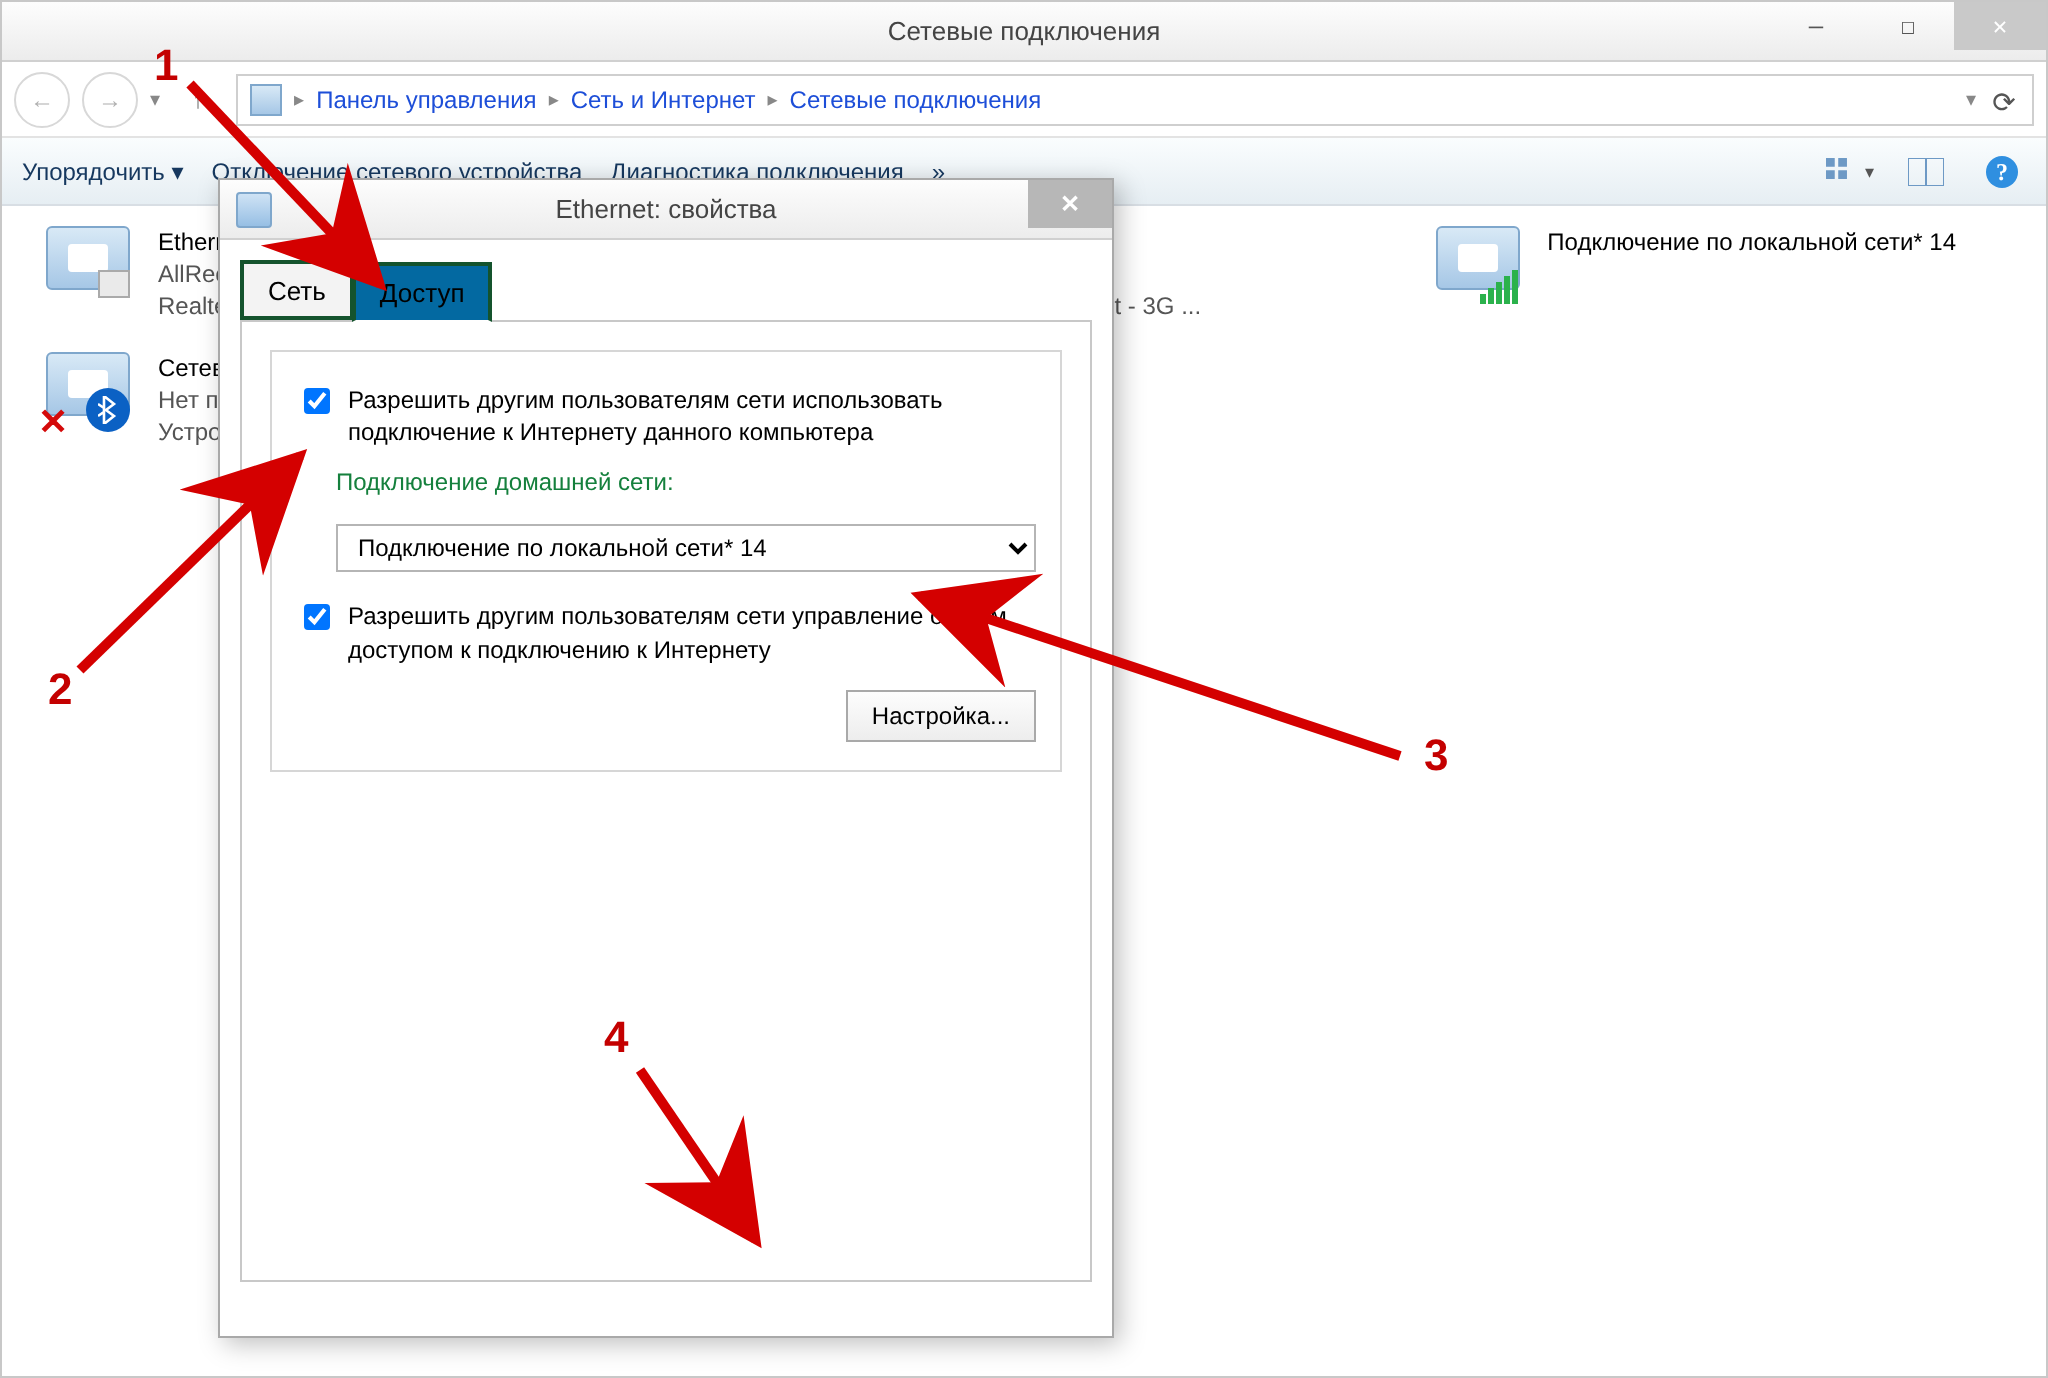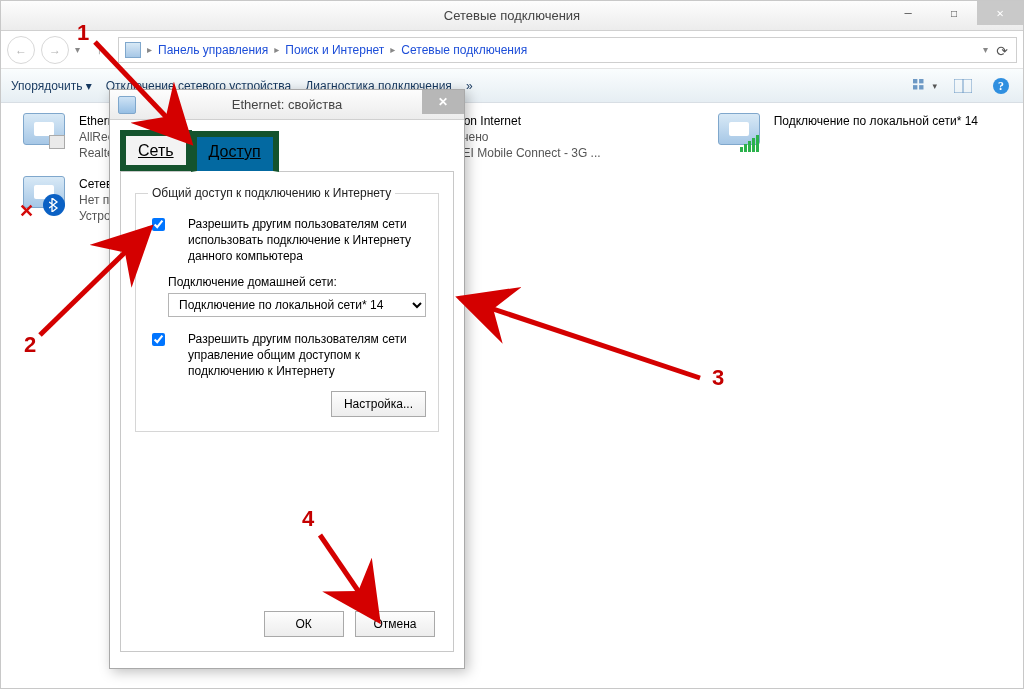--- a/index.html
+++ b/index.html
@@ -182,21 +182,21 @@
   }
   .adapter-text { line-height:1.35; }
   .adapter-text .t1 { color:#000; white-space:nowrap; overflow:hidden; text-overflow:ellipsis; max-width:220px;}
   .adapter-text .t2 { color:#555; }
   .adapter-text .t3 { color:#555; }
 
   
   .dialog {
     position:absolute;
     left:108px; top:88px;
-    width:356px; height:580px;
+    width:448px; height:580px;
     background:#fff;
     border:1px solid #a9a9a9;
     box-shadow: 3px 3px 12px rgba(0,0,0,.25);
   }
   .dlg-title {
     height:30px;
     background:linear-gradient(#fdfdfd,#ececec);
     border-bottom:1px solid #d0d0d0;
     display:flex; align-items:center;
     position:relative;
@@ -218,51 +218,50 @@
     display:flex;align-items:center;justify-content:center;
   }
 
   .tabs {
     margin:10px 10px 0 10px;
     display:flex;
     border-bottom:1px solid #c8c8c8;
   }
   .tab {
     padding:6px 12px 5px 12px;
-    border:6px solid #14532d;
+    border:2px solid #14532d;
     background:#f3f3f3;
     margin-right:-1px;
     position:relative;
-    font-size:16px;
-    text-decoration:underline;
+    font-size:13px;
   }
   .tab.active {
     background:#0369a1;
     border-bottom:1px solid #fff;
     top:1px;
   }
   .tab-body {
     margin:0 10px 10px 10px;
     border:1px solid #c8c8c8; border-top:none;
     height: 480px;
     padding: 14px 14px;
     position:relative;
   }
 
   fieldset.ics {
     border:1px solid #d6d6d6;
     padding: 10px 12px 14px 12px;
     margin:0;
   }
   fieldset.ics legend { padding:0 4px; color:#222;}
-  .chk-row { display:flex; align-items:flex-start; gap:20px; margin-top:6px; }
+  .chk-row { display:flex; align-items:flex-start; gap:6px; margin-top:6px; }
   .chk-row input[type=checkbox]{ margin-top:2px; }
   .chk-row label { line-height:1.35; }
   .subgroup { margin:10px 0 0 20px; }
-  .subgroup .lbl { margin-bottom:4px; color:#000000; }
+  .subgroup .lbl { margin-bottom:14px; color:#15803d; }
   select.combo {
     width:100%; height:24px;
     border:1px solid #b5b5b5;
     background:#fff;
     font-size:12px;
     padding-left:6px;
   }
   .settings-btn-row { text-align:right; margin-top:12px; }
   button.win {
     height:26px;
@@ -311,21 +310,21 @@
   <div class="navbar">
     <div class="nav-arrow">←</div>
     <div class="nav-arrow">→</div>
     <div class="nav-dropdown">▾</div>
     <div class="nav-up">↑</div>
     <div class="breadcrumb-box">
       <div style="width:16px;height:16px;background:linear-gradient(#d8e9f6,#a6c7e6);border:1px solid #7fa7cc;"></div>
       <span class="sep">▸</span>
       <span class="crumb">Панель управления</span>
       <span class="sep">▸</span>
-      <span class="crumb">Поиск и Интернет</span>
+      <span class="crumb">Сеть и Интернет</span>
       <span class="sep">▸</span>
       <span class="crumb">Сетевые подключения</span>
       <span class="sep" style="margin-left:auto;margin-right:28px">▾</span>
       <div class="refresh"></div>
     </div>
   </div>
 
   <div class="toolbar">
     <span class="tool-link"><span>Упорядочить</span> ▾</span>
     <span class="tool-link">Отключение сетевого устройства</span>
@@ -424,21 +423,20 @@
       <div class="dlg-close">✕</div>
     </div>
 
     <div class="tabs">
       <div class="tab">Сеть</div>
       <div class="tab active">Доступ</div>
     </div>
 
     <div class="tab-body">
       <fieldset class="ics">
-        <legend>Общий доступ к подключению к Интернету</legend>
 
         <div class="chk-row">
           <input type="checkbox" checked="" style="">
           <label>Разрешить другим пользователям сети использовать подключение к Интернету данного компьютера</label>
         </div>
 
         <div class="subgroup">
           <div class="lbl">Подключение домашней сети:</div>
           <select class="combo">
             <option>Подключение по локальной сети* 14</option>
@@ -448,24 +446,20 @@
         <div class="chk-row" style="margin-top:14px">
           <input type="checkbox" checked="" style="">
           <label>Разрешить другим пользователям сети управление общим доступом к подключению к Интернету</label>
         </div>
 
         <div class="settings-btn-row">
           <button class="win">Настройка...</button>
         </div>
       </fieldset>
 
-      <div class="dlg-buttons">
-        <button class="win">ОК</button>
-        <button class="win">Отмена</button>
-      </div>
     </div>
   </div>
 
 </div>
 
 <svg class="anno-svg">
   <defs>
     <marker id="ah" markerWidth="14" markerHeight="14" refX="11" refY="6" orient="auto">
       <path d="M0,0 L12,6 L0,12 L4,6 Z" fill="#d40000"></path>
     </marker>

